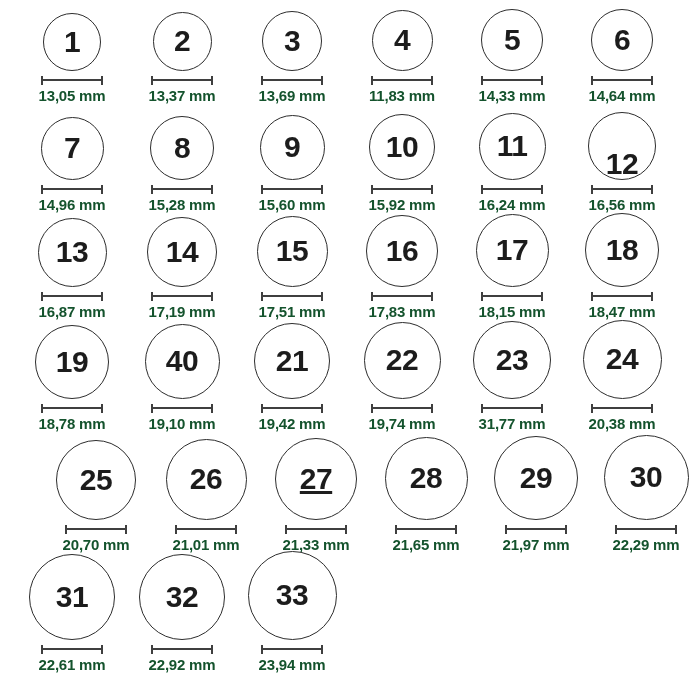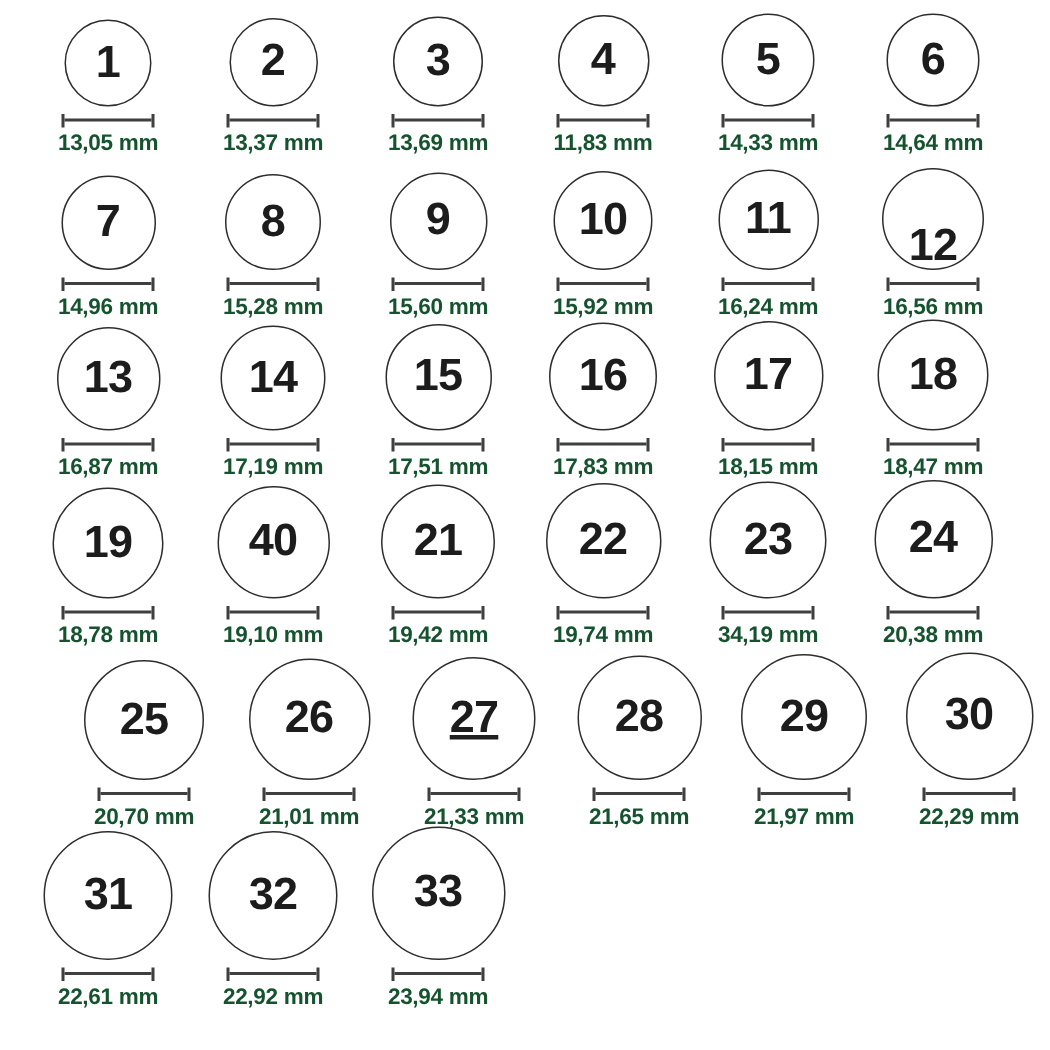--- a/index.html
+++ b/index.html
@@ -248,21 +248,21 @@
           <span class="num">22</span>
         </div>
         <div class="dim"></div>
         <div class="label">19,74 mm</div>
       </div>
       <div class="cell">
         <div class="circle" style="width: 78px; height: 78px;">
           <span class="num">23</span>
         </div>
         <div class="dim"></div>
-        <div class="label">34,19 mm</div>
+        <div class="label">31,77 mm</div>
       </div>
       <div class="cell">
         <div class="circle" style="width: 79px; height: 79px;">
           <span class="num">24</span>
         </div>
         <div class="dim"></div>
         <div class="label">20,38 mm</div>
       </div>
     </div>
   <div class="row">

